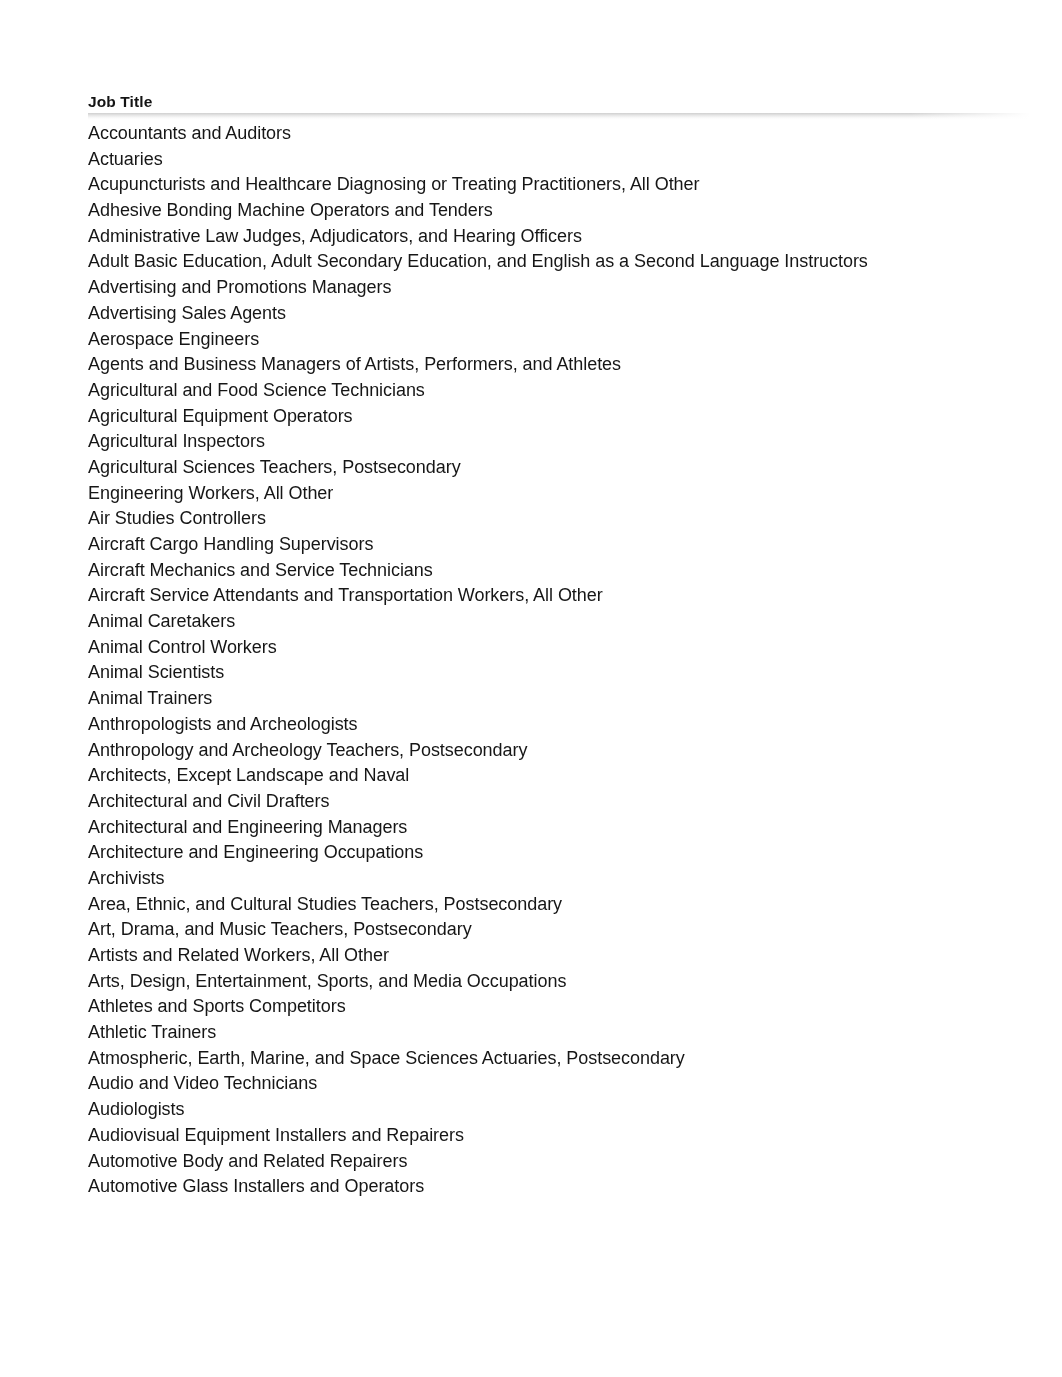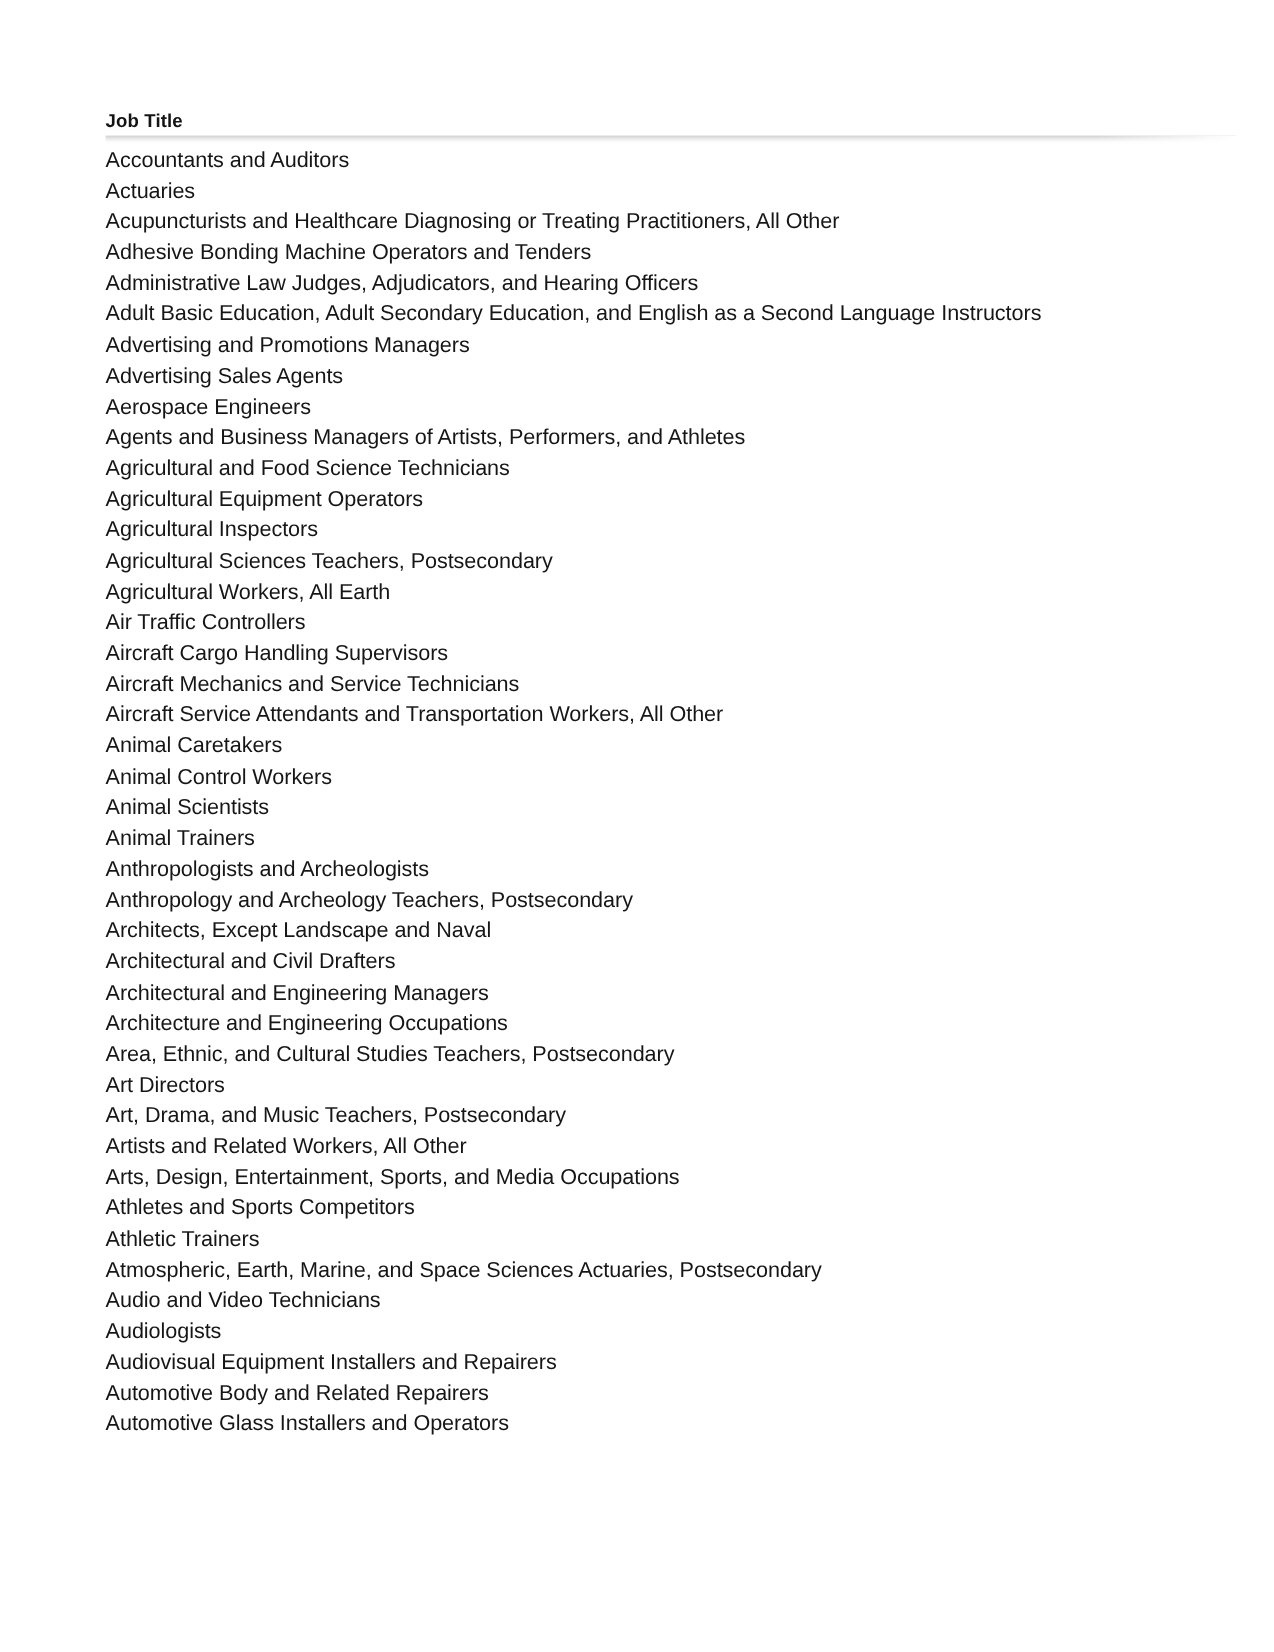--- a/index.html
+++ b/index.html
@@ -108,37 +108,37 @@
         <div class="job-row">Administrative Law Judges, Adjudicators, and Hearing Officers</div>
         <div class="job-row">Adult Basic Education, Adult Secondary Education, and English as a Second Language Instructors</div>
         <div class="job-row">Advertising and Promotions Managers</div>
         <div class="job-row">Advertising Sales Agents</div>
         <div class="job-row">Aerospace Engineers</div>
         <div class="job-row">Agents and Business Managers of Artists, Performers, and Athletes</div>
         <div class="job-row">Agricultural and Food Science Technicians</div>
         <div class="job-row">Agricultural Equipment Operators</div>
         <div class="job-row">Agricultural Inspectors</div>
         <div class="job-row">Agricultural Sciences Teachers, Postsecondary</div>
-        <div class="job-row">Agricultural Workers, All Earth</div>
-        <div class="job-row">Air Traffic Controllers</div>
+        <div class="job-row">Engineering Workers, All Other</div>
+        <div class="job-row">Air Studies Controllers</div>
         <div class="job-row">Aircraft Cargo Handling Supervisors</div>
         <div class="job-row">Aircraft Mechanics and Service Technicians</div>
         <div class="job-row">Aircraft Service Attendants and Transportation Workers, All Other</div>
         <div class="job-row">Animal Caretakers</div>
         <div class="job-row">Animal Control Workers</div>
         <div class="job-row">Animal Scientists</div>
         <div class="job-row">Animal Trainers</div>
         <div class="job-row">Anthropologists and Archeologists</div>
         <div class="job-row">Anthropology and Archeology Teachers, Postsecondary</div>
         <div class="job-row">Architects, Except Landscape and Naval</div>
         <div class="job-row">Architectural and Civil Drafters</div>
         <div class="job-row">Architectural and Engineering Managers</div>
         <div class="job-row">Architecture and Engineering Occupations</div>
+        <div class="job-row">Archivists</div>
         <div class="job-row">Area, Ethnic, and Cultural Studies Teachers, Postsecondary</div>
-        <div class="job-row">Art Directors</div>
         <div class="job-row">Art, Drama, and Music Teachers, Postsecondary</div>
         <div class="job-row">Artists and Related Workers, All Other</div>
         <div class="job-row">Arts, Design, Entertainment, Sports, and Media Occupations</div>
         <div class="job-row">Athletes and Sports Competitors</div>
         <div class="job-row">Athletic Trainers</div>
         <div class="job-row">Atmospheric, Earth, Marine, and Space Sciences Actuaries, Postsecondary</div>
         <div class="job-row">Audio and Video Technicians</div>
         <div class="job-row">Audiologists</div>
         <div class="job-row">Audiovisual Equipment Installers and Repairers</div>
         <div class="job-row">Automotive Body and Related Repairers</div>

